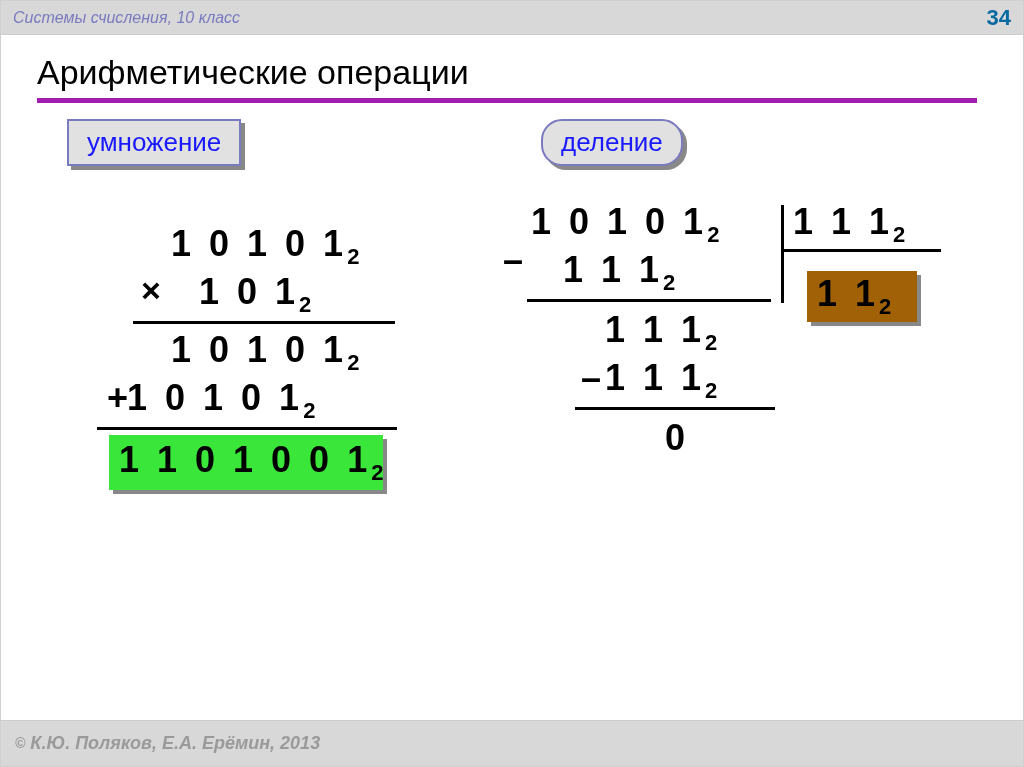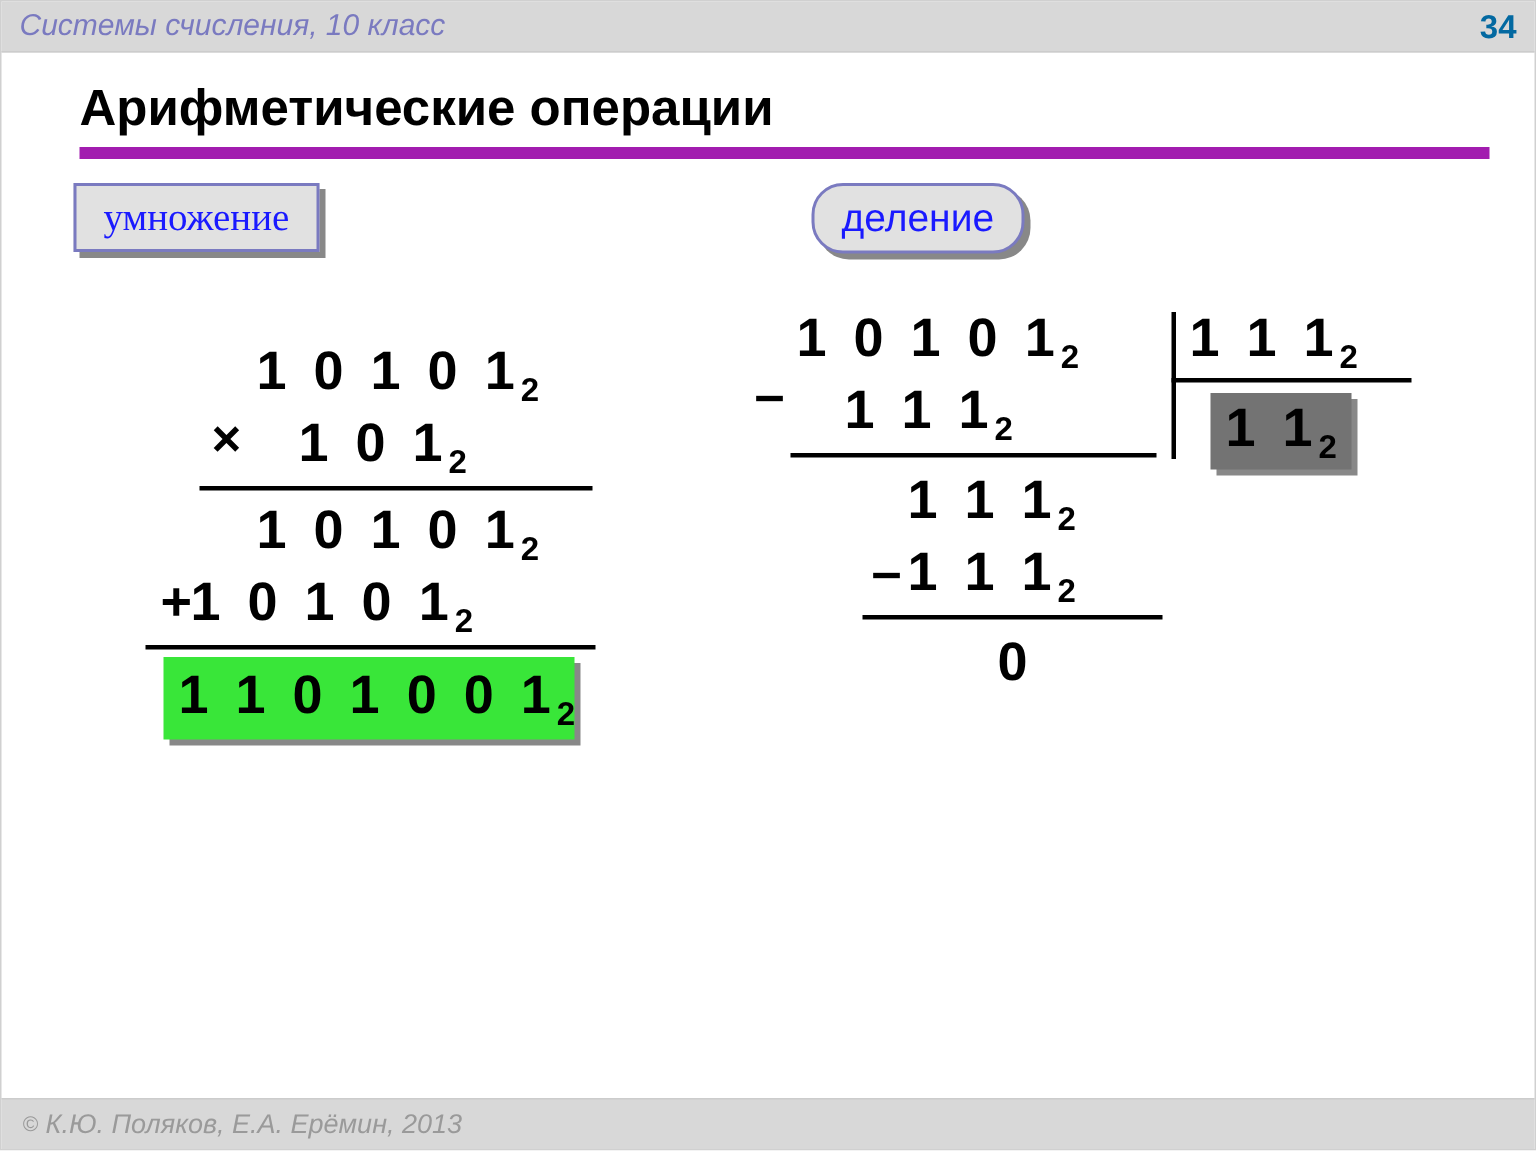--- a/index.html
+++ b/index.html
@@ -26,52 +26,52 @@
     display: flex;
     align-items: center;
     justify-content: space-between;
     padding: 0 12px;
     border-bottom: 1px solid #ccc;
     box-sizing: border-box;
   }
   .header-title {
     color: #7a7ac0;
     font-style: italic;
-    font-size: 20px;
+    font-size: 16px;
     text-align: right;
   }
   .header-page {
     color: #0369a1;
     font-weight: bold;
     font-size: 22px;
   }
   .main-title {
     color: #000;
     font-size: 34px;
-    font-weight: bold;
-    margin: 18px 0 10px 52px;
-    border-bottom: 8px solid #a21caf;
+    font-weight: normal;
+    margin: 18px 0 10px 36px;
+    border-bottom: 5px solid #a21caf;
     padding-bottom: 6px;
     width: 940px;
   }
   .content {
     position: relative;
     flex: 1;
   }
   .section-label {
     position: absolute;
     background: #e1e1e1;
     border: 2px solid #7a7ac0;
     color: #1a1aff;
     font-size: 26px;
     padding: 6px 18px;
     box-shadow: 4px 4px 0 #888;
     font-weight: normal;
   }
-  .label-mul { top: 6px; left: 48px; font-family: Liberation Serif, serif; }
+  .label-mul { top: 6px; left: 66px; }
   .label-div { top: 6px; left: 540px; border-radius: 21px; }
 
   .math {
     position: absolute;
     font-size: 36px;
     font-weight: bold;
     color: #000;
     white-space: nowrap;
     font-family: Arial, sans-serif;
   }
@@ -108,45 +108,46 @@
     width: 0; height: 98px;
     border-left: 3px solid #000;
   }
   .div-hline-quot {
     position: absolute;
     top: 136px; left: 780px;
     width: 160px;
     border-top: 3px solid #000;
   }
   .div-quot-box {
-    top: 146px; left: 806px;
-    background: #737373;
-    padding: 2px 10px 2px 10px;
+    top: 158px; left: 806px;
+    background: #a16207;
+    padding: 2px 26px 2px 10px;
     box-shadow: 4px 4px 0 #888;
   }
   .div-minus1 { top: 126px; left: 502px; }
   .div-sub1   { top: 136px; left: 562px; }
   .div-line1  { top: 186px; left: 526px; width: 244px; border-top: 3px solid #000; }
   .div-rem1   { top: 196px; left: 604px; }
   .div-minus2 { top: 244px; left: 580px; }
   .div-sub2   { top: 244px; left: 604px; }
   .div-line2  { top: 294px; left: 574px; width: 200px; border-top: 3px solid #000; }
   .div-rem2   { top: 304px; left: 664px; }
 
   .hline { position: absolute; }
 
   .footer {
     background: #d8d8d8;
-    height: 34px;
+    height: 46px;
     display: flex;
     align-items: center;
     justify-content: space-between;
     padding: 0 14px;
     border-top: 1px solid #ccc;
     box-sizing: border-box;
+    font-weight: bold;
   }
   .footer-left, .footer-right {
     color: #9a9a9a;
     font-style: italic;
     font-size: 18px;
   }
   .copy-sym { font-size: 14px; vertical-align: 1px; }
 </style>
 </head>
 <body>

